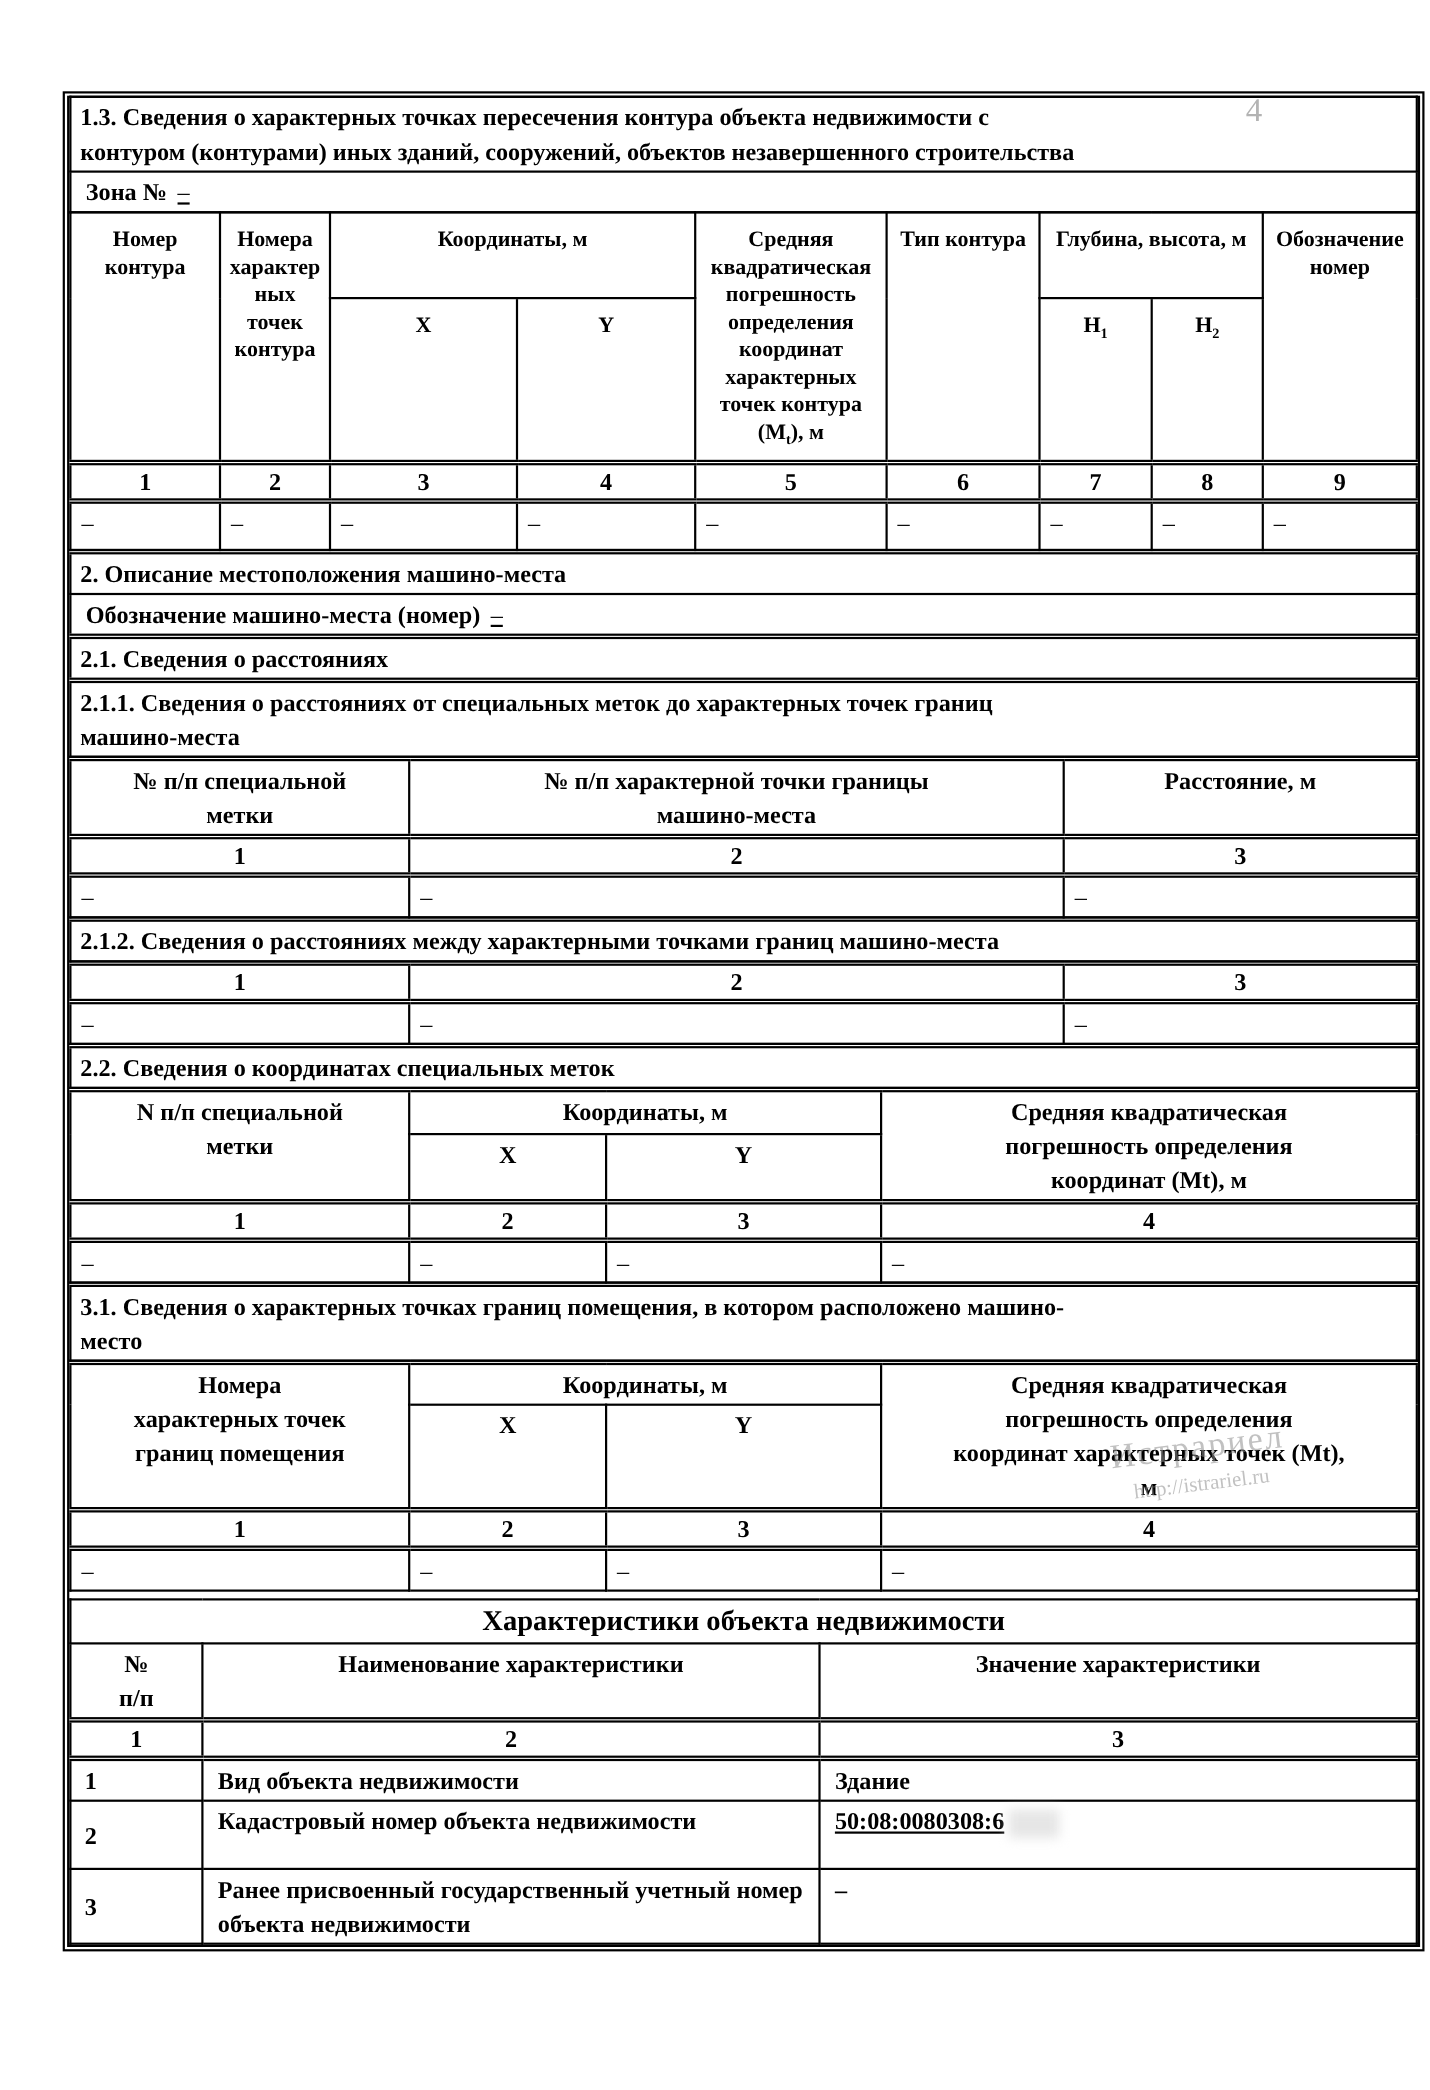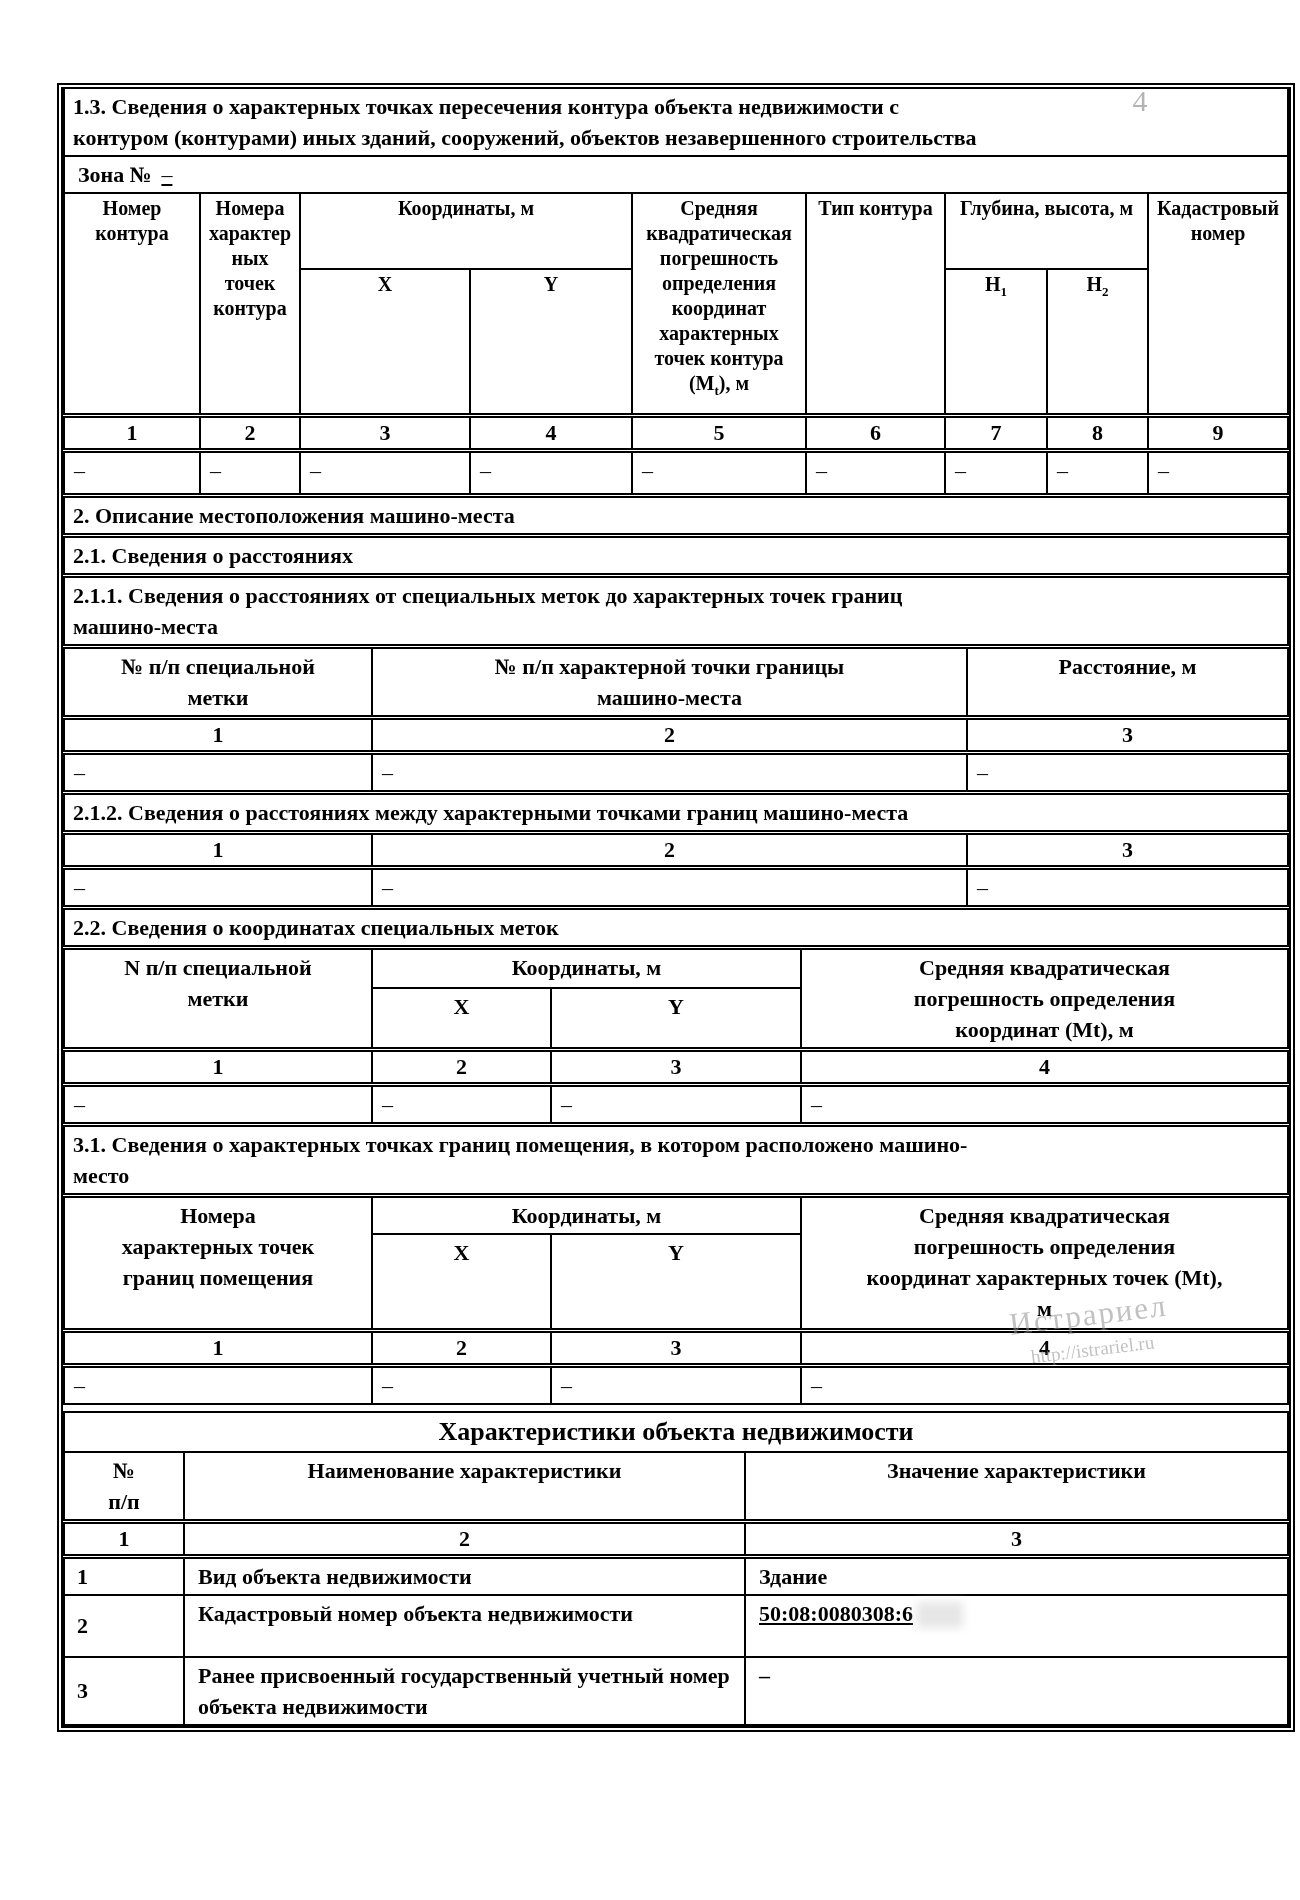--- a/index.html
+++ b/index.html
@@ -12,21 +12,21 @@
   td{border:2px solid #000;padding:2px 8px;font-size:22px;font-weight:bold;
      line-height:31px;vertical-align:top;overflow-wrap:break-word;}
   .center{text-align:left;}
   .left{text-align:left;padding-left:13px;}
   .pre{white-space:pre-line;}
   tr.hd td{text-align:center;vertical-align:top;}
   tr.sec td{border-top:5px double #000;}
   tr.num td{text-align:center;border-top:5px double #000;border-bottom:5px double #000;
             line-height:26px;}
   tr.dashrow td{font-weight:normal;text-align:left;padding-left:9px;}
-  .grid9 tr.hd td{font-size:20px;line-height:25px;padding:2px 4px;margin-top:17px;}
+  .grid9 tr.hd td{font-size:20px;line-height:25px;padding:12px 4px;margin-top:17px;}
   sub{font-size:0.65em;line-height:0;}
   .blank{font-weight:normal;text-decoration:underline;padding:0 4px;}
   .bigtitle{font-size:26px;line-height:34px;text-align:center;}
   .val{font-weight:bold;}
   .u{text-decoration:underline;}
   tr.crow td.rownum{vertical-align:middle;text-align:left;padding-left:12px;}
   .smudge{display:inline-block;width:46px;height:26px;background:#e6e6e6;
           filter:blur(5px);vertical-align:middle;margin-left:4px;}
   .pagenum{position:absolute;left:1105px;top:84px;width:70px;text-align:center;
            color:#9a9a9a;font-size:30px;font-weight:normal;opacity:0.75;z-index:3;}
@@ -74,21 +74,21 @@
           <col>
       </colgroup>
       <tbody>
           <tr class="hd" style="height:76px">
         <td rowspan="2">Номер контура</td>
         <td rowspan="2">Номера характерных точек контура</td>
         <td colspan="2">Координаты, м</td>
         <td rowspan="2"><span>Средняя квадратическая погрешность определения координат характерных точек контура (М</span><sub>t</sub><span>), м</span></td>
         <td rowspan="2">Тип контура</td>
         <td colspan="2">Глубина, высота, м</td>
-        <td rowspan="2">Кадастровый номер</td>
+        <td rowspan="2">Обозначение номер</td>
       </tr>
       <tr class="hd" style="height:146px">
         <td>X</td>
         <td>Y</td>
         <td><span>Н</span><sub>1</sub></td>
         <td><span>Н</span><sub>2</sub></td>
       </tr>
       <tr class="num" style="height:28px">
         <td>1</td>
         <td>2</td>
@@ -111,20 +111,26 @@
         <td>–</td>
         <td>–</td>
       </tr>
     </tbody>
       </table>
 
     <table>
       <tbody>
           <tr class="sec" style="height:36px">
         <td class="center">2. Описание местоположения машино-места</td>
+      </tr>
+      <tr style="height:32px">
+        <td class="left">
+          <span>Обозначение машино-места (номер)</span>
+          <span class="blank">–</span>
+        </td>
       </tr>
       <tr class="sec" style="height:30px">
         <td class="center">2.1. Сведения о расстояниях</td>
       </tr>
       <tr class="sec" style="height:60px">
         <td class="center pre">2.1.1. Сведения о расстояниях от специальных меток до характерных точек границ
 машино-места</td>
       </tr>
     </tbody>
       </table>

